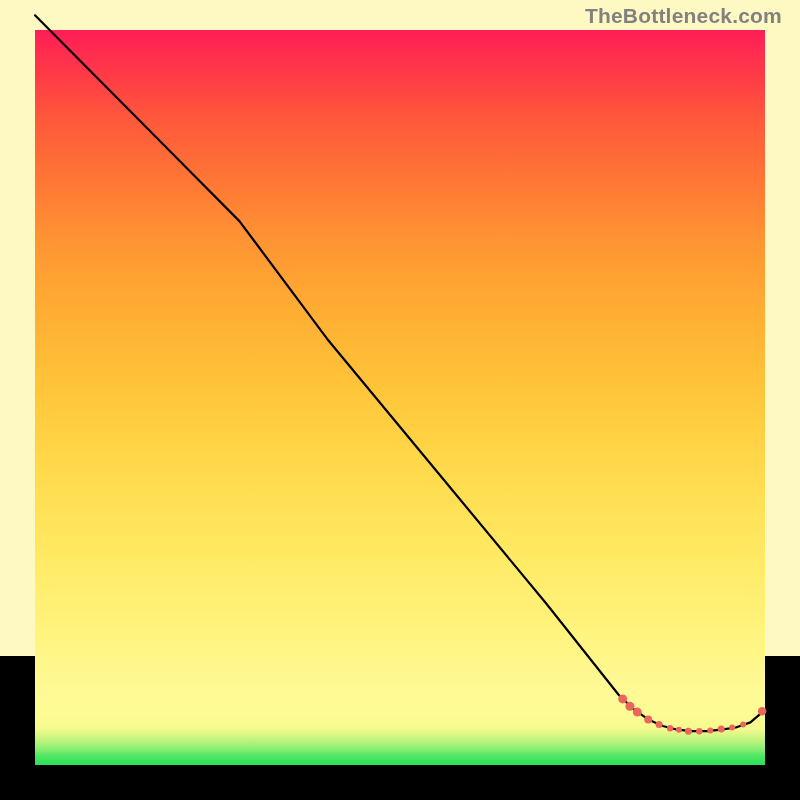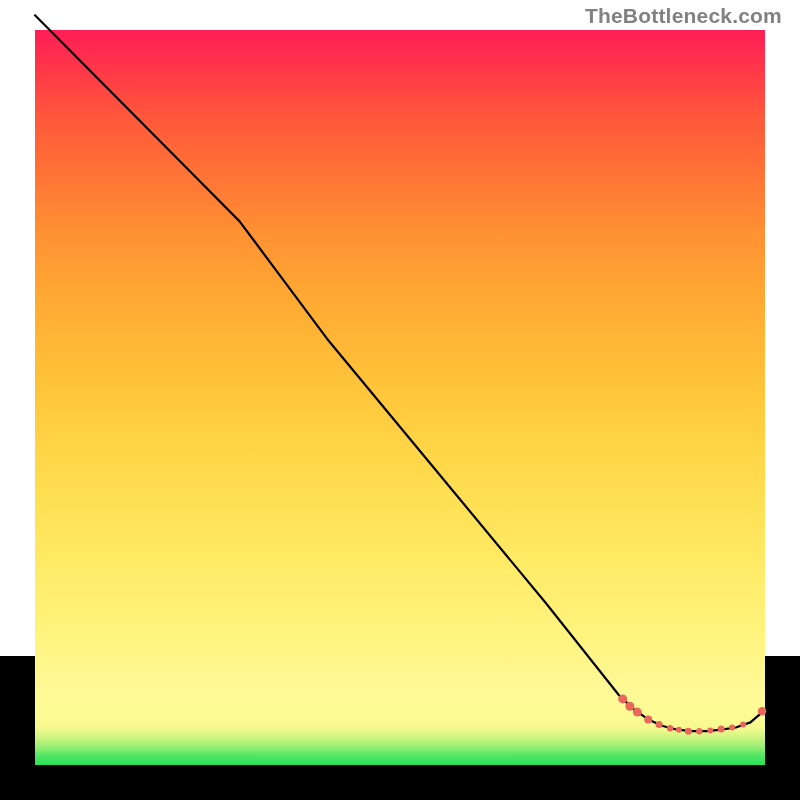--- a/index.html
+++ b/index.html
@@ -8,21 +8,21 @@
     width: 800px;
     height: 800px;
     background: #000;
     overflow: hidden;
     font-family: Arial, Helvetica, sans-serif;
   }
   .frame {
     position: relative;
     width: 800px;
     height: 656px;
-    background: #ffffff;
+    background: #fef9c3;
   }
   .watermark {
     position: absolute;
     top: 4px;
     right: 18px;
     font-size: 21px;
     font-weight: 600;
     color: #818181;
     letter-spacing: 0.2px;
   }

